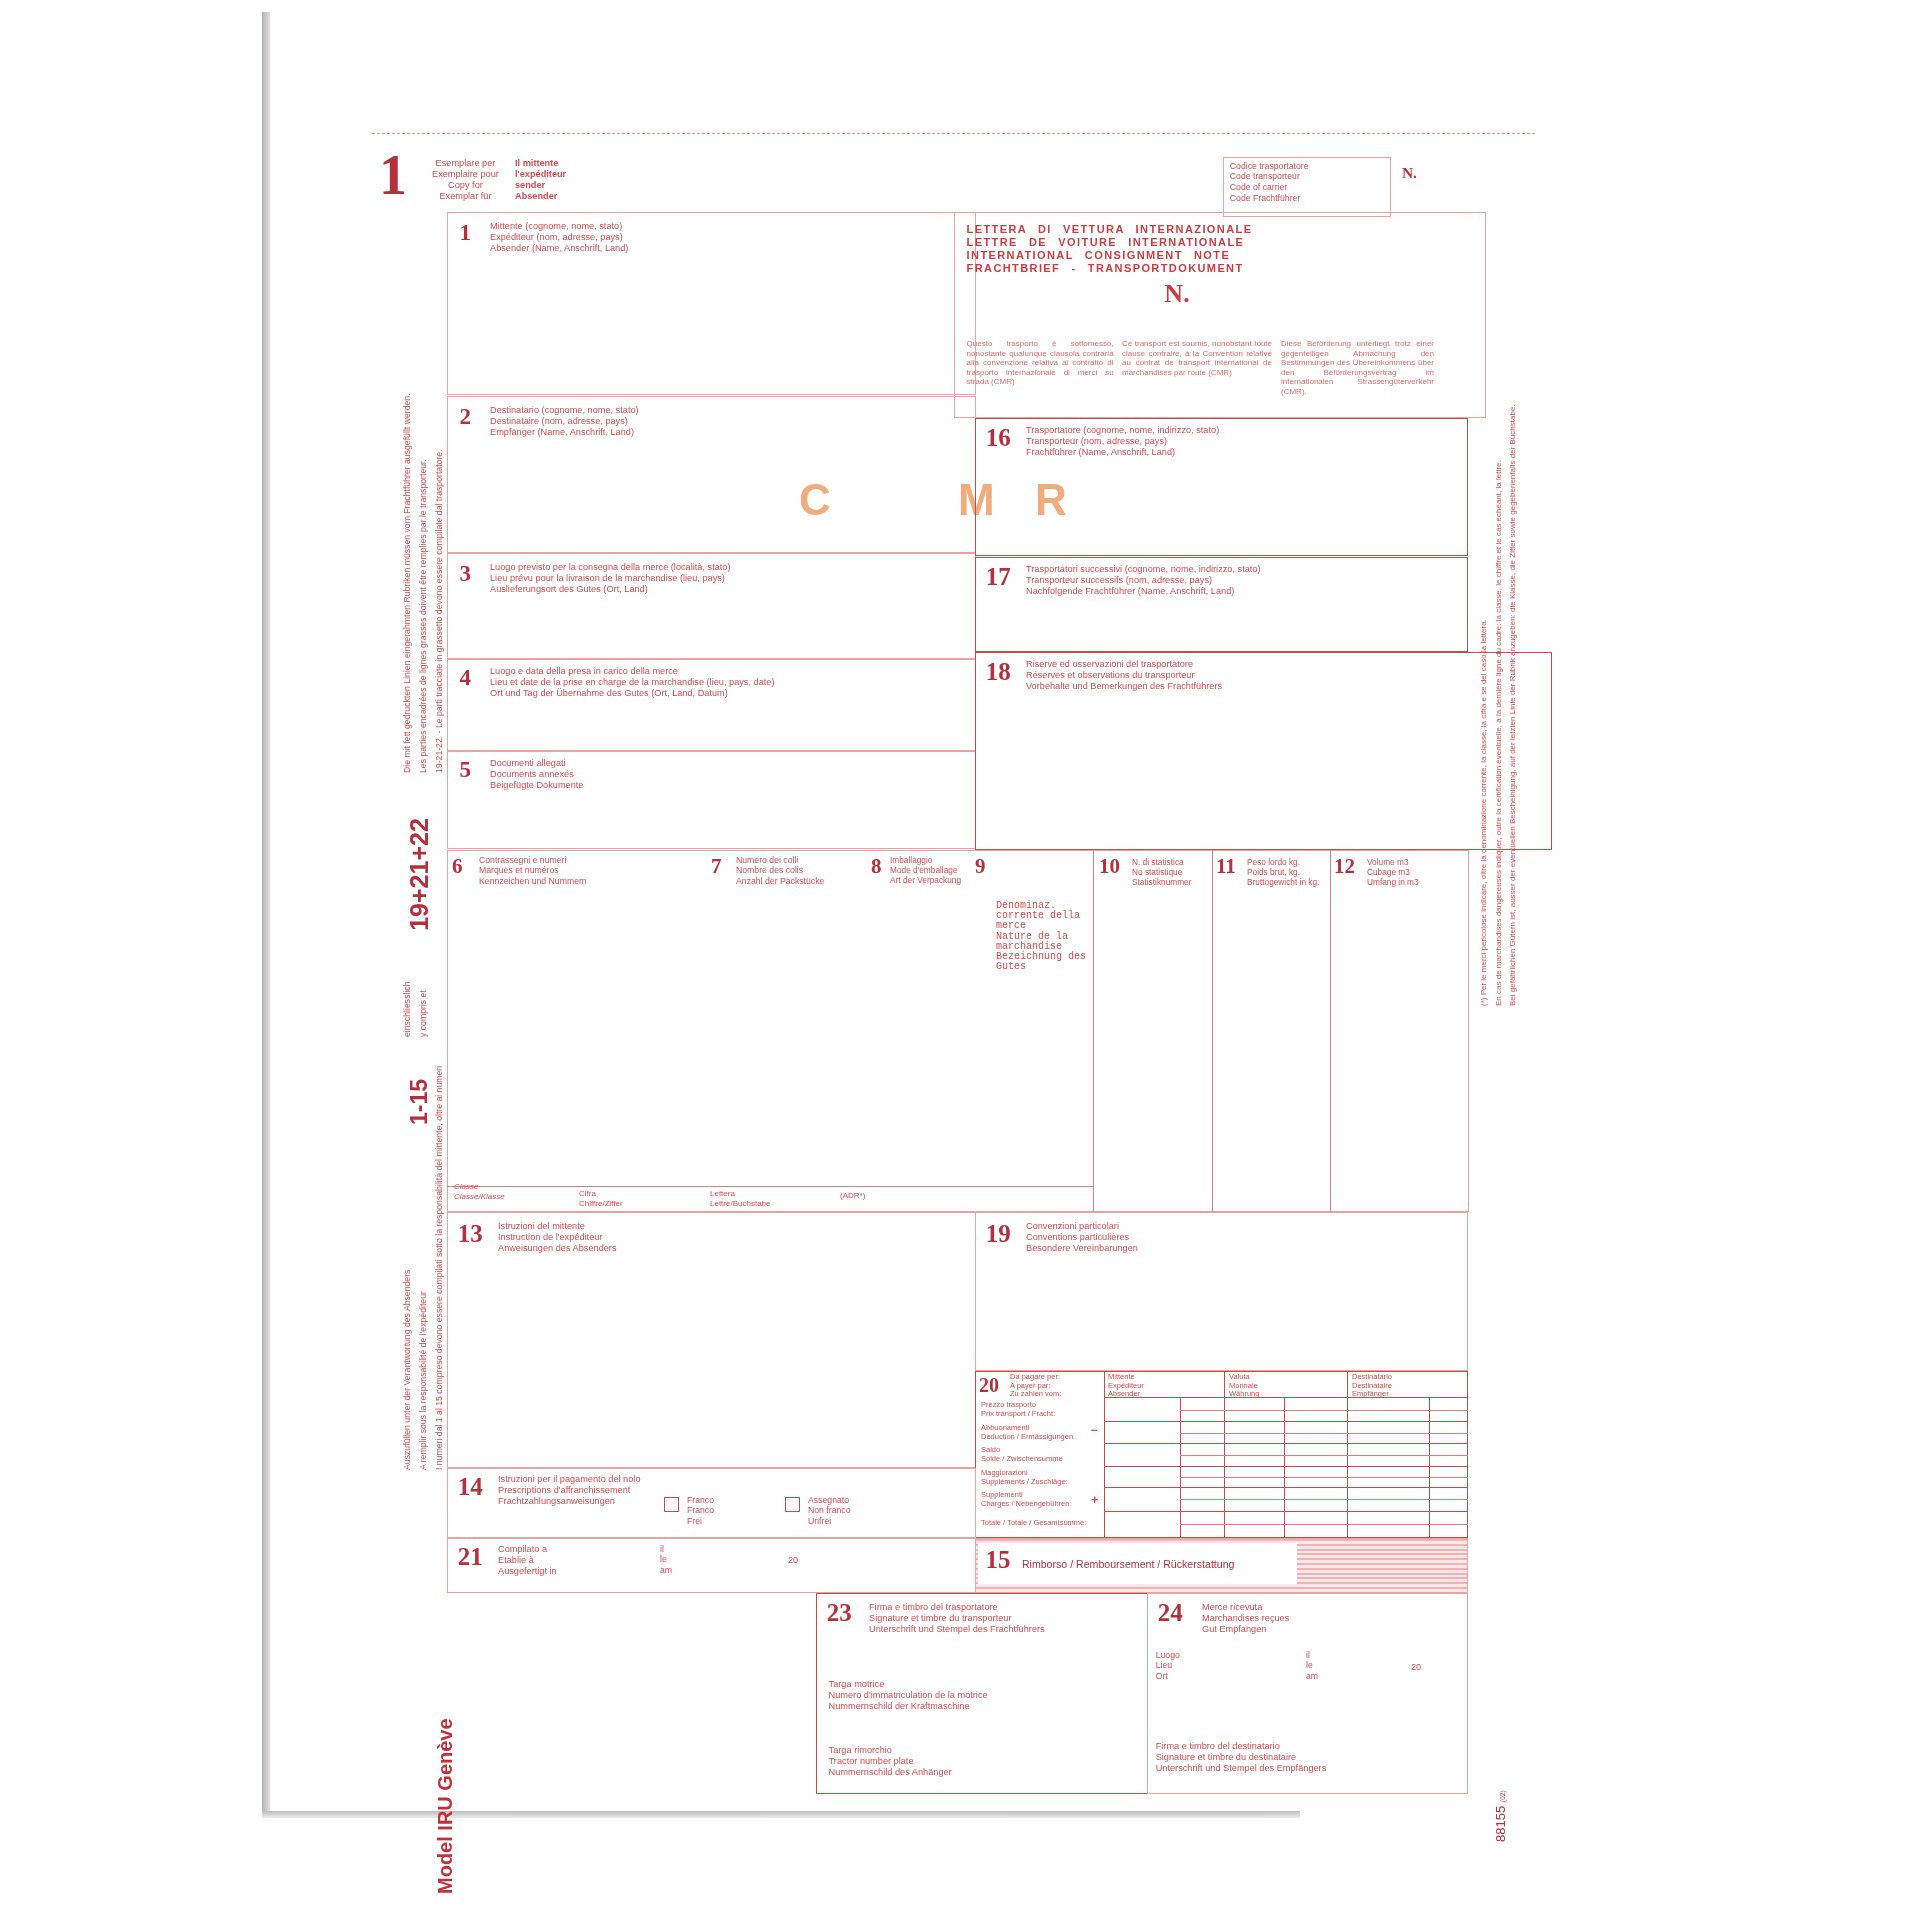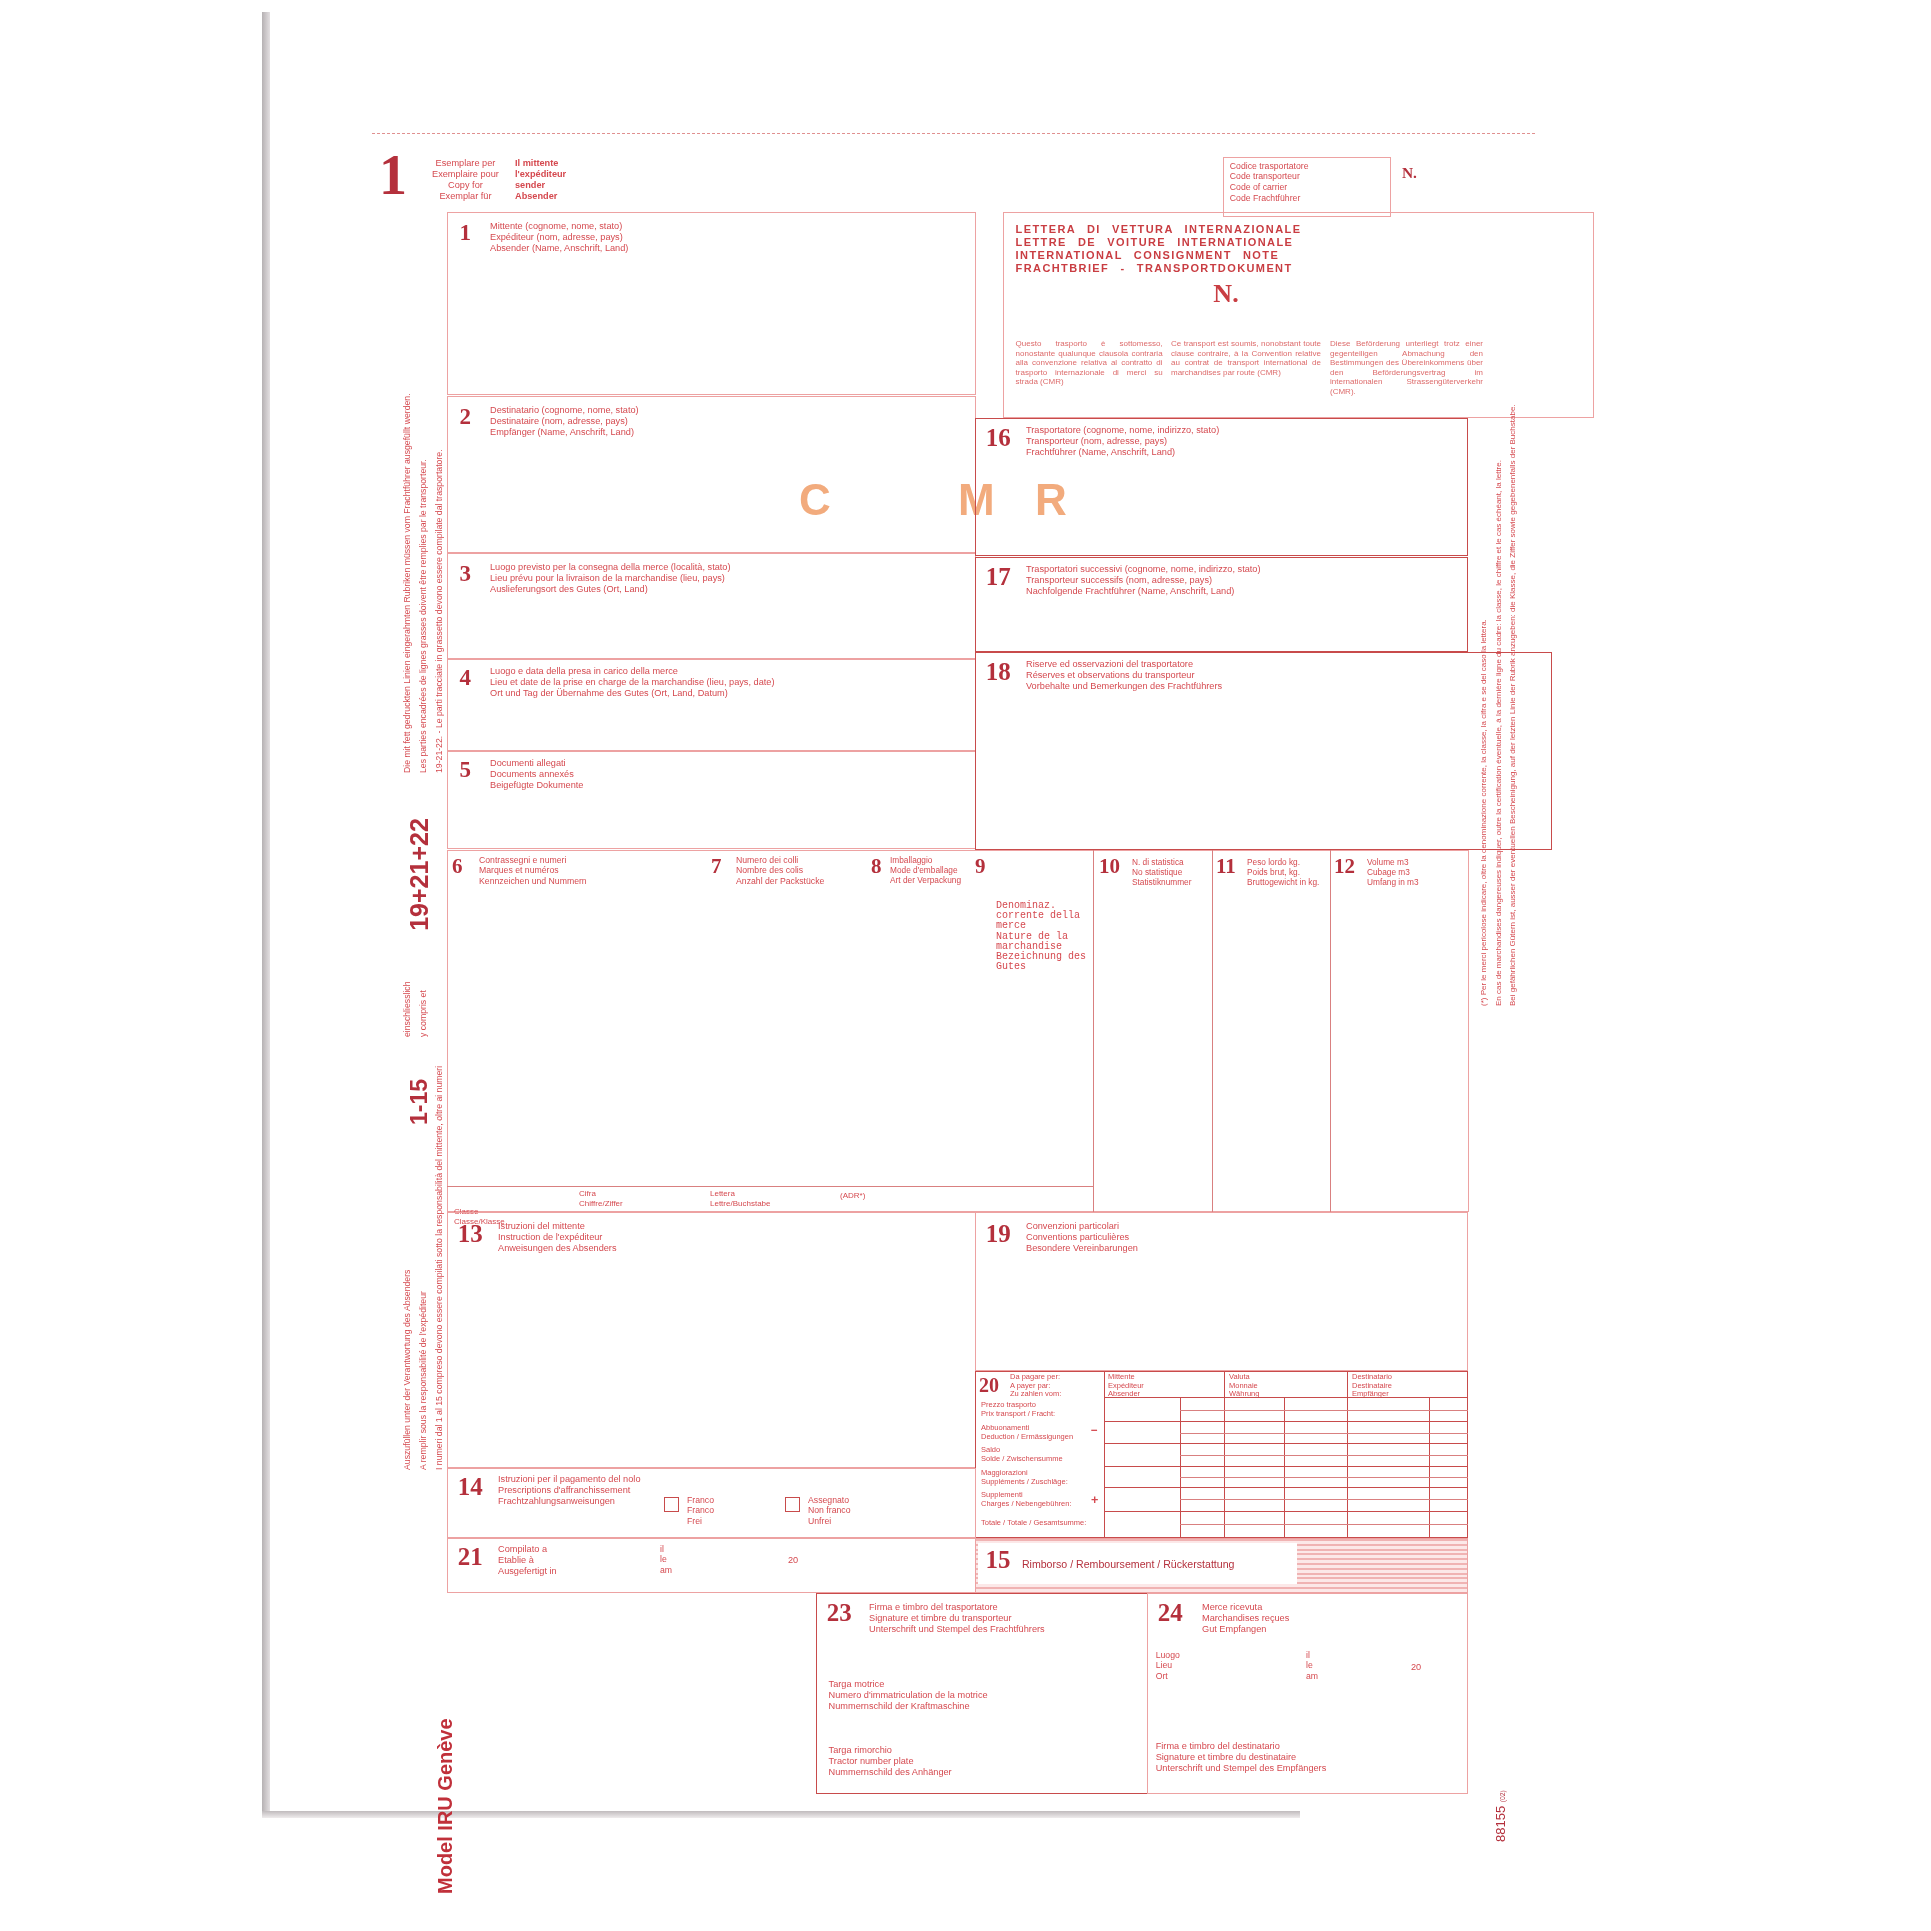--- a/index.html
+++ b/index.html
@@ -101,21 +101,21 @@
 
   <div class="box" style="left:447px;top:751px;width:529px;height:98px;">
     <span class="bn" style="position:absolute;left:11.6px;top:5.8px;">5</span>
     <div class="lb" style="position:absolute;left:42px;top:5.8px;">
       <div>Documenti allegati</div>
         <div>Documents annexés</div>
         <div>Beigefügte Dokumente</div>
     </div>
   </div>
 
-  <div class="box" style="left:1003px;top:212px;width:591px;height:206px;">
+  <div class="box" style="left:954px;top:212px;width:532px;height:206px;">
     <div style="position:absolute;left:11.6px;top:9.7px;width:425px;font-weight:bold;font-size:11px;line-height:13px;letter-spacing:1.4px;word-spacing:6.8px;color:var(--ttl);">
       <div>LETTERA DI VETTURA INTERNAZIONALE</div>
       <div>LETTRE DE VOITURE INTERNATIONALE</div>
       <div>INTERNATIONAL CONSIGNMENT NOTE</div>
       <div>FRACHTBRIEF - TRANSPORTDOKUMENT</div>
     </div>
     <div style="position:absolute;left:0;top:66px;width:444px;text-align:center;font-family:'Liberation Serif',serif;font-weight:bold;font-size:26px;color:var(--ttl);">N.</div>
     <div class="abs" style="left:11.6px;top:126px;width:147px;font-size:8px;line-height:9.5px;color:var(--conv);text-align:justify;">Questo trasporto è sottomesso, nonostante qualunque clausola contraria alla convenzione relativa al contratto di trasporto internazionale di merci su strada (CMR)</div>
     <div class="abs" style="left:167px;top:126px;width:150px;font-size:8px;line-height:9.5px;color:var(--conv);text-align:justify;">Ce transport est soumis, nonobstant toute clause contraire, à la Convention relative au contrat de transport international de marchandises par route (CMR)</div>
     <div class="abs" style="left:326px;top:126px;width:153px;font-size:8px;line-height:9.5px;color:var(--conv);text-align:justify;">Diese Beförderung unterliegt trotz einer gegenteiligen Abmachung den Bestimmungen des Übereinkommens über den Beförderungsvertrag im internationalen Strassengüterverkehr (CMR).</div>
@@ -192,21 +192,21 @@
       <div>Poids brut, kg.</div>
       <div>Bruttogewicht in kg.</div>
   </div>
   <span class="bn" style="position:absolute;left:1334px;top:855px;font-size:21px;">12</span>
   <div class="lb" style="position:absolute;left:1367px;top:857px;width:87px;font-size:8.3px;line-height:10.2px;">
     <div>Volume m3</div>
       <div>Cubage m3</div>
       <div>Umfang in m3</div>
   </div>
 
-  <div class="lbs" style="position:absolute;left:454px;top:1207px;">
+  <div class="lbs" style="position:absolute;left:454px;top:1182px;font-style:italic;">
     <div>Classe</div>
       <div>Classe/Klasse</div>
   </div>
   <div class="lbs" style="position:absolute;left:579px;top:1189px;">
     <div>Cifra</div>
       <div>Chiffre/Ziffer</div>
   </div>
   <div class="lbs" style="position:absolute;left:710px;top:1189px;">
     <div>Lettera</div>
       <div>Lettre/Buchstabe</div>

